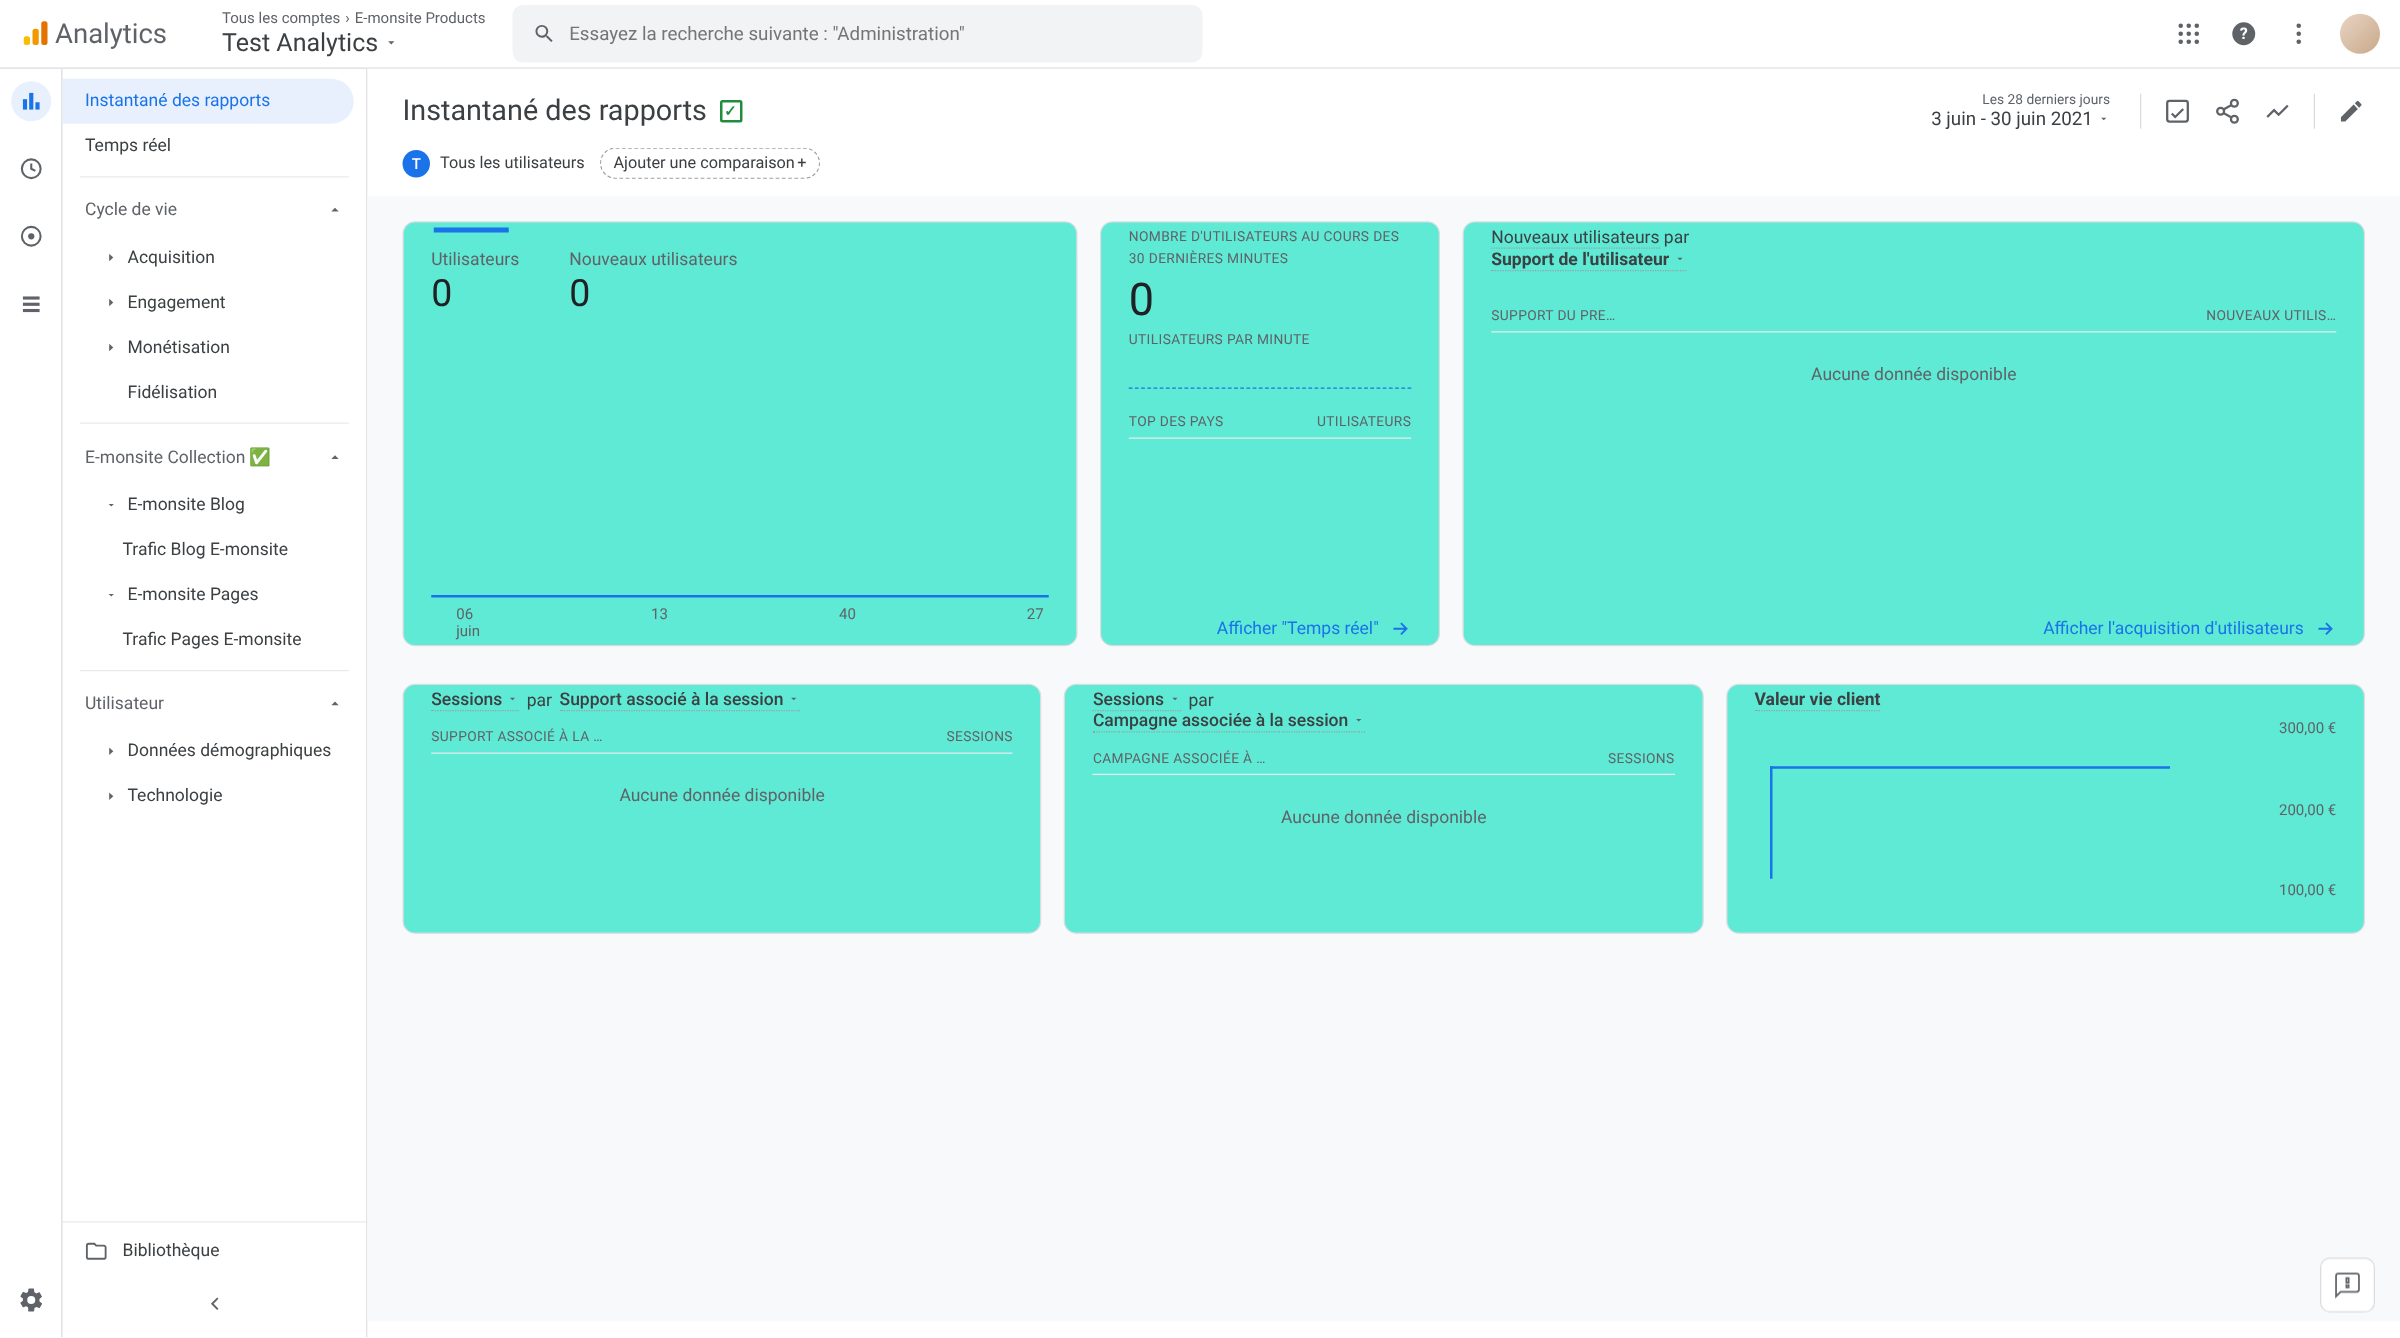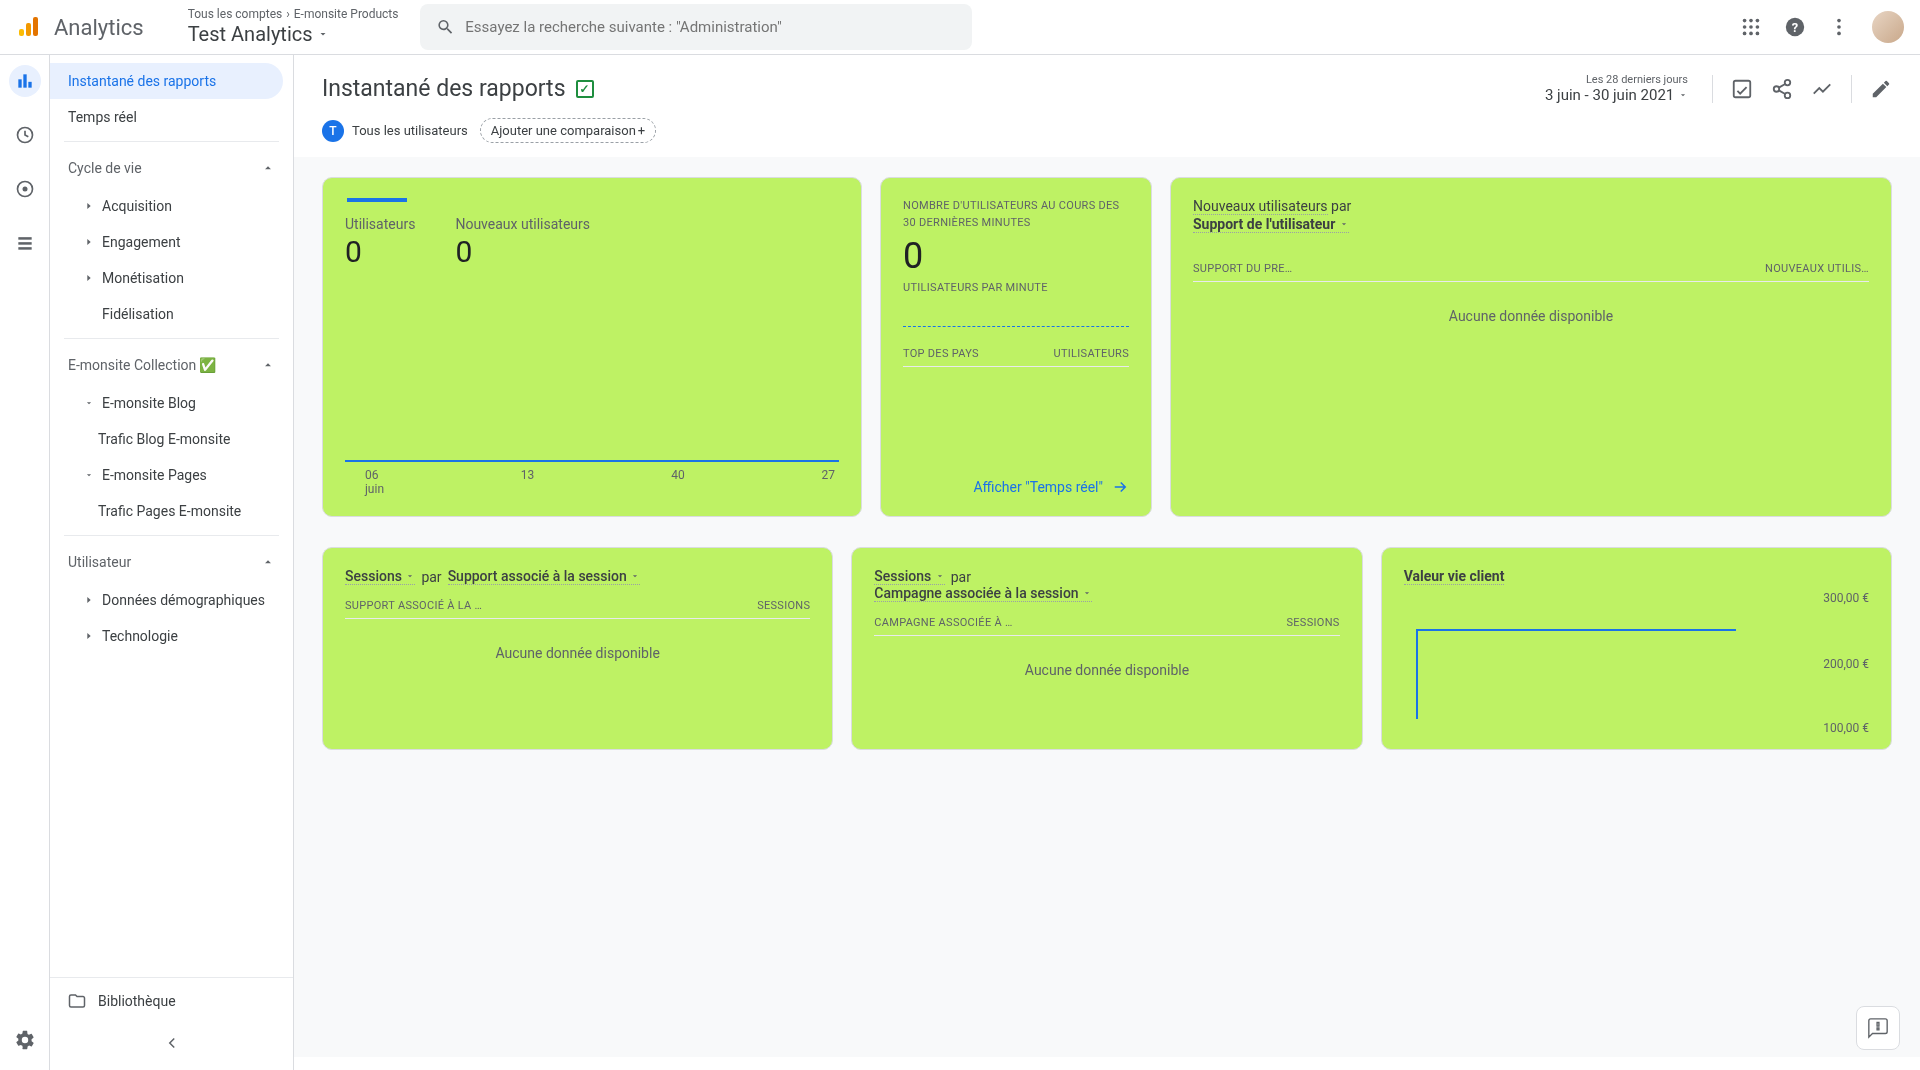--- a/index.html
+++ b/index.html
@@ -1,18 +1,18 @@
 <!DOCTYPE html>
 <html><head>
 <meta charset="utf-8">
 <style>
 *{box-sizing:border-box;margin:0;padding:0;font-family:'Google Sans',Roboto,Arial,sans-serif}
 body{background:#fff;color:#3c4043;font-size:14px;overflow:hidden}
 .topbar{height:55px;display:flex;align-items:center;padding:0 16px;border-bottom:1px solid #dadce0;gap:12px}
-.logo-wrap{display:flex;align-items:center;gap:14px}
+.logo-wrap{display:flex;align-items:center;gap:4px}
 .logo-svg{width:24px;height:24px}
 .logo-txt{font-size:22px;color:#5f6368;font-weight:400}
 .breadcrumb{font-size:12px;color:#5f6368;margin-left:18px}
 .breadcrumb .chev{margin:0 4px}
 .property{font-size:20px;color:#3c4043;margin-left:18px;margin-top:-2px;display:flex;align-items:center;gap:4px}
 .bc-wrap{display:flex;flex-direction:column;margin-left:14px;line-height:1.3}
 .search{flex:0 0 552px;height:46px;background:#f1f3f4;border-radius:8px;display:flex;align-items:center;padding:0 16px;margin-left:10px;color:#5f6368}
 .search input{border:none;background:transparent;font-size:15px;color:#5f6368;width:100%;outline:none;margin-left:10px}
 .tb-spacer{flex:1}
 .tb-icons{display:flex;align-items:center;gap:22px;color:#5f6368}
@@ -40,21 +40,21 @@
 .datewrap{display:flex;flex-direction:column;align-items:flex-end;margin-right:6px}
 .datewrap .dl{font-size:11px;color:#5f6368}
 .datewrap .dr{font-size:15px;color:#3c4043}
 .hdr-div{width:1px;height:28px;background:#dadce0}
 .chips{padding:14px 28px;display:flex;gap:12px;align-items:center}
 .chip{display:flex;align-items:center;gap:8px;font-size:13px}
 .chip-t{width:22px;height:22px;border-radius:50%;background:#1a73e8;color:#fff;display:flex;align-items:center;justify-content:center;font-size:12px;font-weight:500}
 .chip-add{border:1px dashed #9aa0a6;border-radius:16px;padding:4px 10px;font-size:13px;color:#3c4043;display:flex;align-items:center;gap:2px;cursor:pointer}
 .content{background:#f8f9fa;margin:0 0 0 0;padding:20px 28px;min-height:900px}
 .row{display:flex;gap:18px;margin-bottom:30px}
-.card{background:#bef264;border:1px solid #dadce0;border-radius:10px;padding:20px 22px;display:flex;flex-direction:column}
+.card{background:#5eead4;border:1px solid #dadce0;border-radius:10px;padding:4px 22px;display:flex;flex-direction:column}
 .c1{flex:0 0 540px;min-height:340px}
 .c2{flex:0 0 272px;min-height:340px}
 .c3{flex:1;min-height:340px}
 .metrics{display:flex;gap:40px;margin-bottom:8px}
 .metric .ml{font-size:14px;color:#5f6368}
 .metric .mv{font-size:30px;color:#202124;margin-top:2px}
 .tab-indicator{width:60px;height:4px;background:#1a73e8;margin-bottom:14px;margin-left:2px}
 .chart-area{flex:1;position:relative;border-bottom:2px solid #1a73e8;margin-top:10px}
 .xaxis{display:flex;justify-content:space-between;padding:6px 4px 0 20px;font-size:12px;color:#5f6368}
 .c2 .usr-hdr{font-size:11px;color:#5f6368;letter-spacing:0.3px;line-height:1.5}
@@ -346,20 +346,26 @@
         <div class="card c3">
           <div class="nh"><span class="u">Nouveaux utilisateurs</span> <span>par</span></div>
           <div class="nh" style="margin-top:2px"><span class="drop"><span>Support de l'utilisateur</span> <svg width="10" height="10" viewBox="0 0 24 24" style="display:inline">
                   <path d="M7 10l5 5 5-5z" fill="#5f6368"></path>
                 </svg></span></div>
           <div class="cols">
               <span>SUPPORT DU PRE…</span>
               <span>NOUVEAUX UTILIS…</span>
             </div>
           <div class="nodata">Aucune donnée disponible</div>
+          <div class="card-link">
+              <span>Afficher l'acquisition d'utilisateurs</span>
+              <svg width="18" height="18" viewBox="0 0 24 24">
+                <path d="M5 12h14m-6-6l6 6-6 6" stroke="#1a73e8" stroke-width="2" fill="none"></path>
+              </svg>
+            </div>
         </div>
       </div>
 
       <div class="row row2">
         <div class="card">
           <div class="dim-title">
               <span class="dd"><span>Sessions</span> <svg width="10" height="10" viewBox="0 0 24 24" style="display:inline">
                   <path d="M7 10l5 5 5-5z" fill="#5f6368"></path>
                 </svg></span>
               <span>par</span>

